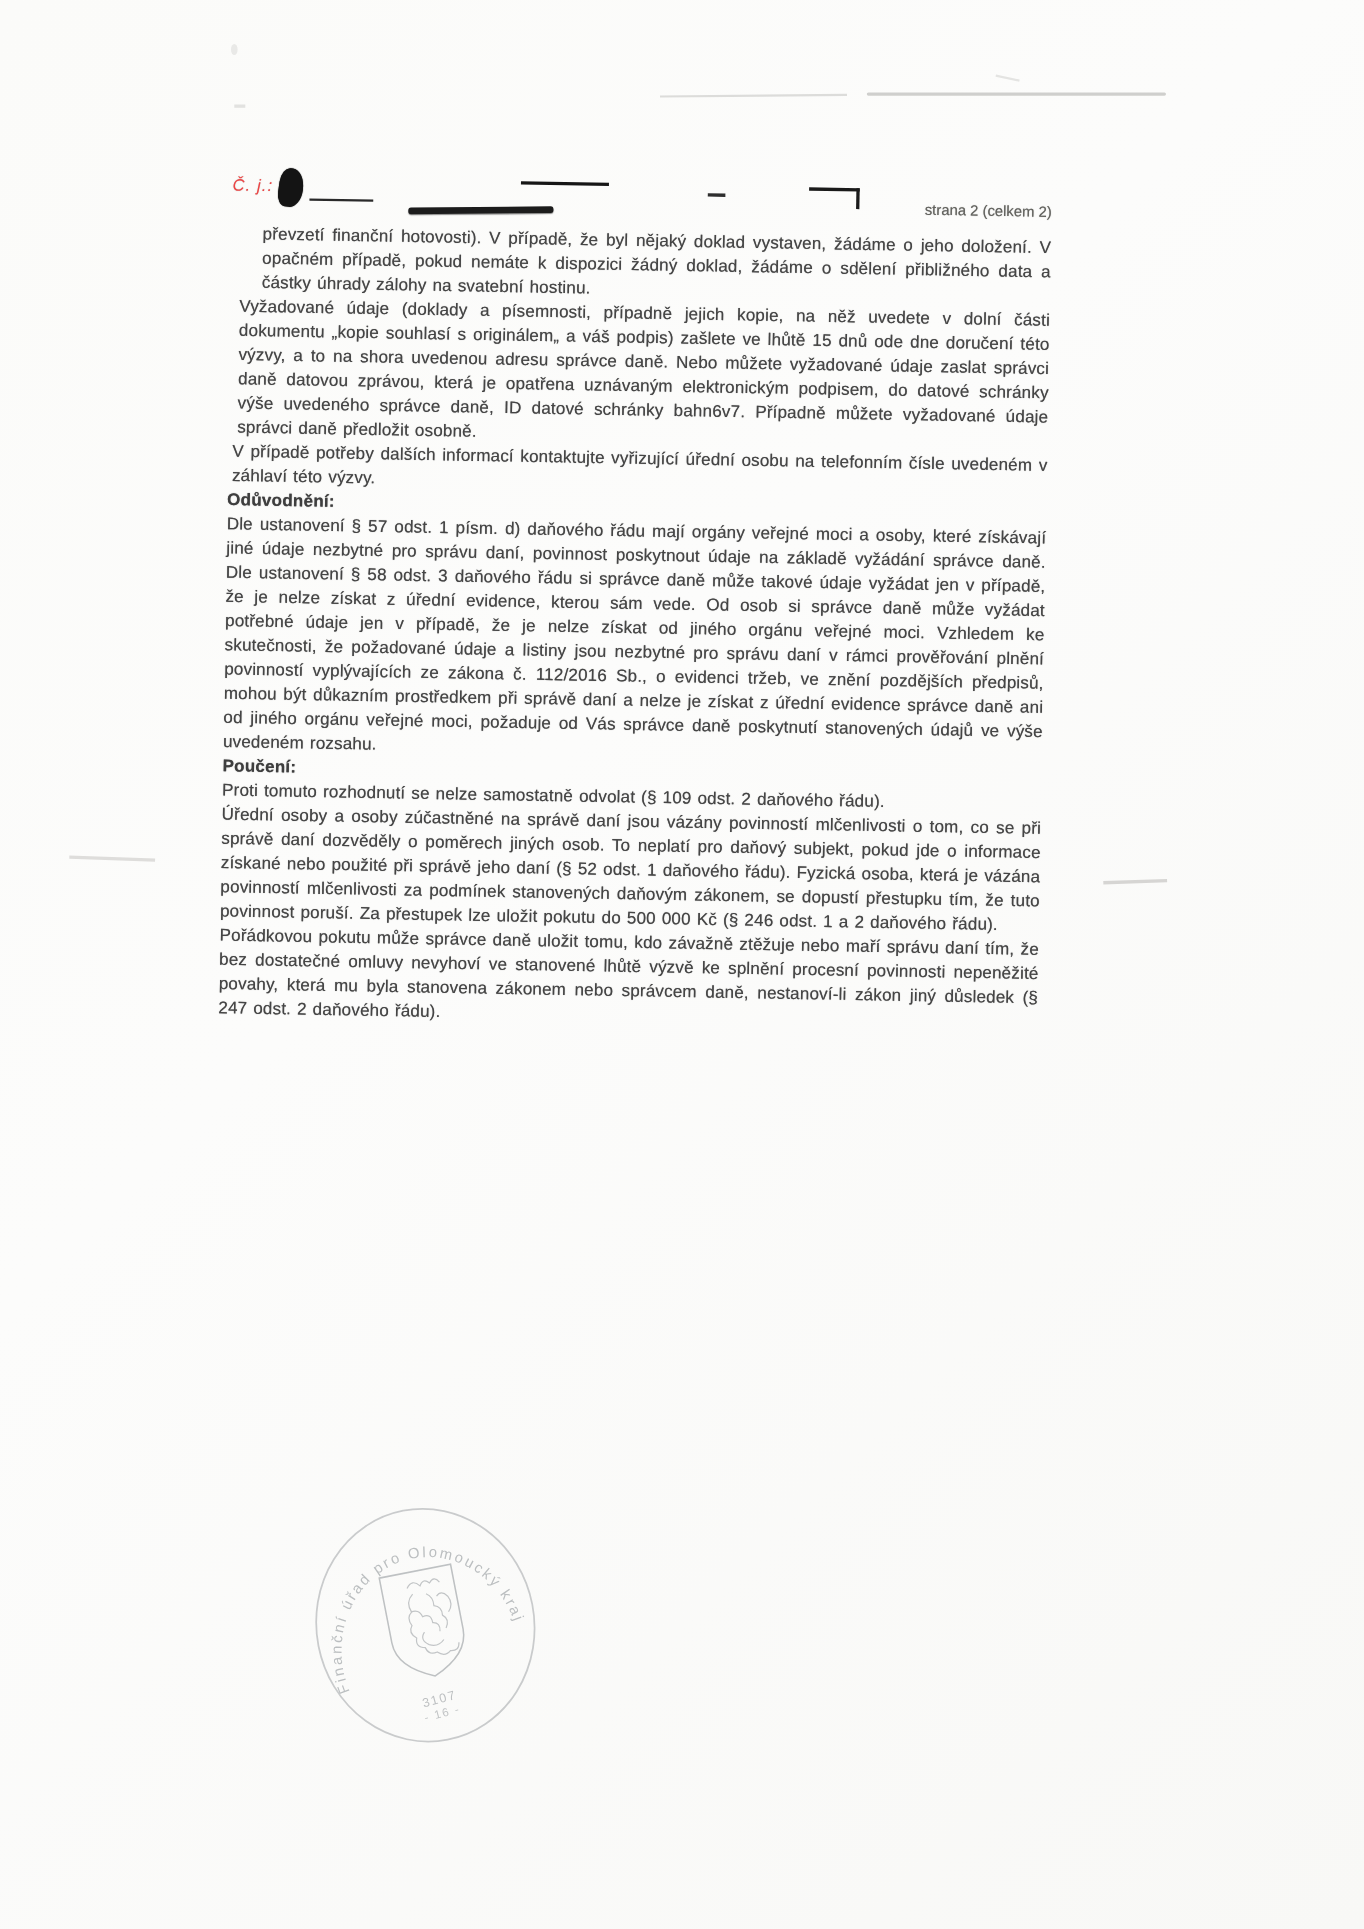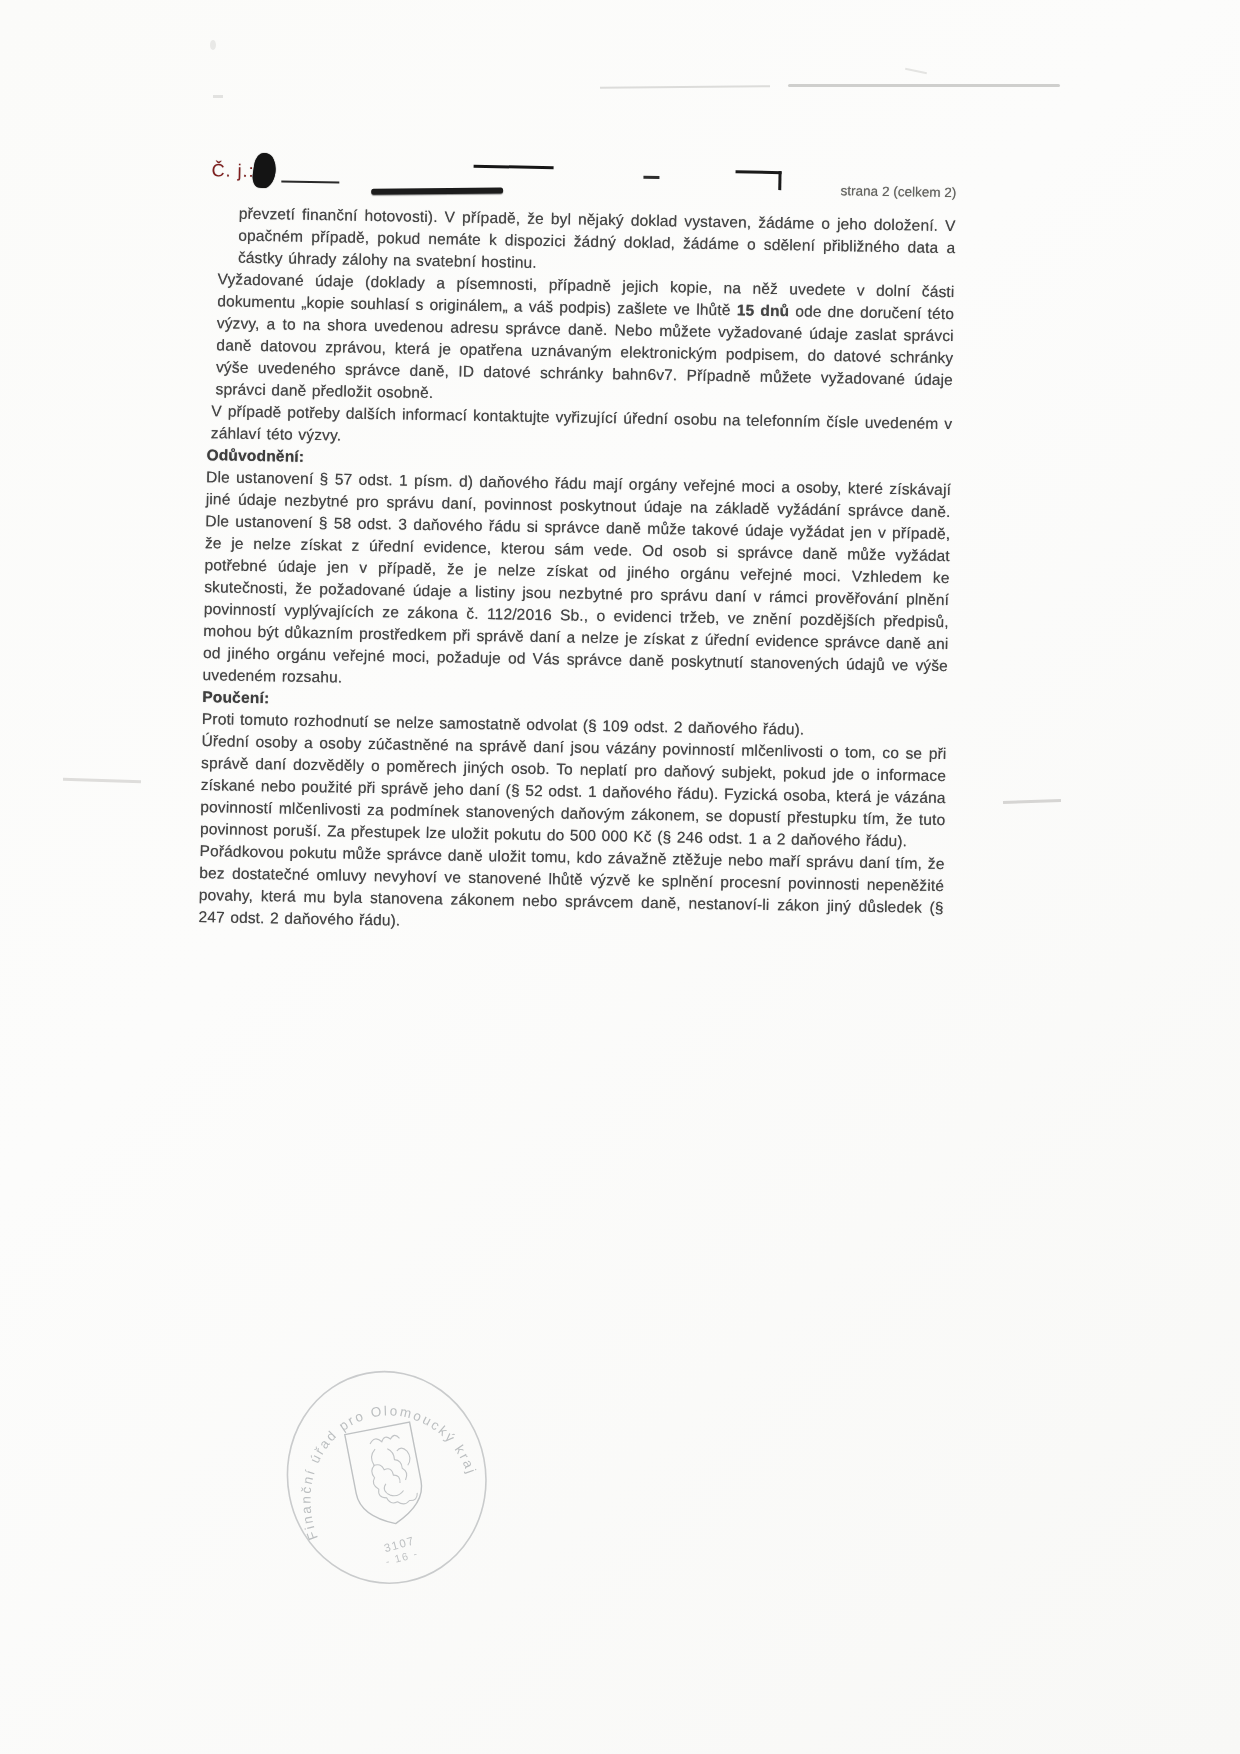--- a/index.html
+++ b/index.html
@@ -8,22 +8,22 @@
     background:linear-gradient(135deg,#fbfbf9 0%,#fcfcfb 40%,#f8f8f6 100%);
     font-family:"Liberation Sans","DejaVu Sans",sans-serif;
     color:#454545;
   }
   .sheet-content{
     position:absolute;left:190px;top:152px;width:745px;
     transform:rotate(1deg);transform-origin:0px 1250px;
   }
   .doc-header{position:relative;height:50px;}
   .ref-label{
-    position:absolute;left:0;top:8px;font-size:18px;color:#7f1d1d;
-    letter-spacing:1px;text-shadow:0 0 1px rgba(150,150,146,.6);
+    position:absolute;left:0;top:8px;font-size:15px;color:#ef4444;
+    letter-spacing:1px;text-shadow:0 0 1px rgba(150,150,146,.6);font-style:italic;
   }
   .redaction{position:absolute;background:#141414;}
   .red-blob{left:42px;top:0px;width:22px;height:35px;border-radius:45% 60% 55% 40%;transform:rotate(7deg);box-shadow:0 0 1px #000;}
   .red-l1{left:70px;top:27px;width:58px;height:2px;background:#2a2a2a;}
   .red-smear{left:160px;top:32px;width:132px;height:6px;border-radius:3px/60%;transform:rotate(-1.5deg);background:#1c1c1c;box-shadow:0 1px 1px rgba(30,30,30,.5);}
   .red-l2{left:262px;top:8px;width:80px;height:3px;background:#161616;}
   .red-dash{left:432px;top:16px;width:16px;height:3px;background:#2e2e2e;}
   .red-angle-h{left:524px;top:9px;width:46px;height:3px;background:#1a1a1a;}
   .red-angle-v{left:567px;top:9px;width:3px;height:19px;background:#1a1a1a;}
   .page-indicator{
@@ -41,21 +41,21 @@
   .par-4{margin-top:24px;}
   .par-5{margin-top:23px;}
   .par-6{margin-top:24px;}
   .par-7{margin-top:24px;}
   h2.section-heading{
     margin:0;font-size:15.5px;line-height:22px;font-weight:bold;color:#3e3e3e;
     text-shadow:0 0 .8px rgba(62,62,62,.8);letter-spacing:.2px;
   }
   .head-1{margin-top:120px;}
   .head-2{margin-top:77px;}
-  .bold-inline{font-weight:bold;}
+  .bold-inline{font-weight:normal;}
   .stamp-wrap{position:absolute;left:92px;top:1208px;width:212px;height:228px;opacity:.8;}
   .scan-artifact{position:absolute;pointer-events:none;}
   .sa-1{top:86px;left:600px;width:170px;height:2px;background:#dcdcda;transform:rotate(-.5deg);}
   .sa-2{top:84px;left:788px;width:272px;height:3px;background:#cfcfcd;border-radius:2px;}
   .sa-3{top:95px;left:213px;width:10px;height:3px;background:#e2e2e0;}
   .sa-4{top:779px;left:63px;width:78px;height:3px;background:#dedddb;transform:rotate(2deg);}
   .sa-5{top:800px;left:1003px;width:58px;height:3px;background:#d6d5d3;transform:rotate(-2deg);}
   .sa-6{top:70px;left:905px;width:22px;height:2px;background:#e4e4e2;transform:rotate(12deg);}
   .sa-7{top:40px;left:210px;width:6px;height:10px;background:#e9e9e7;border-radius:50%;}
 </style>

